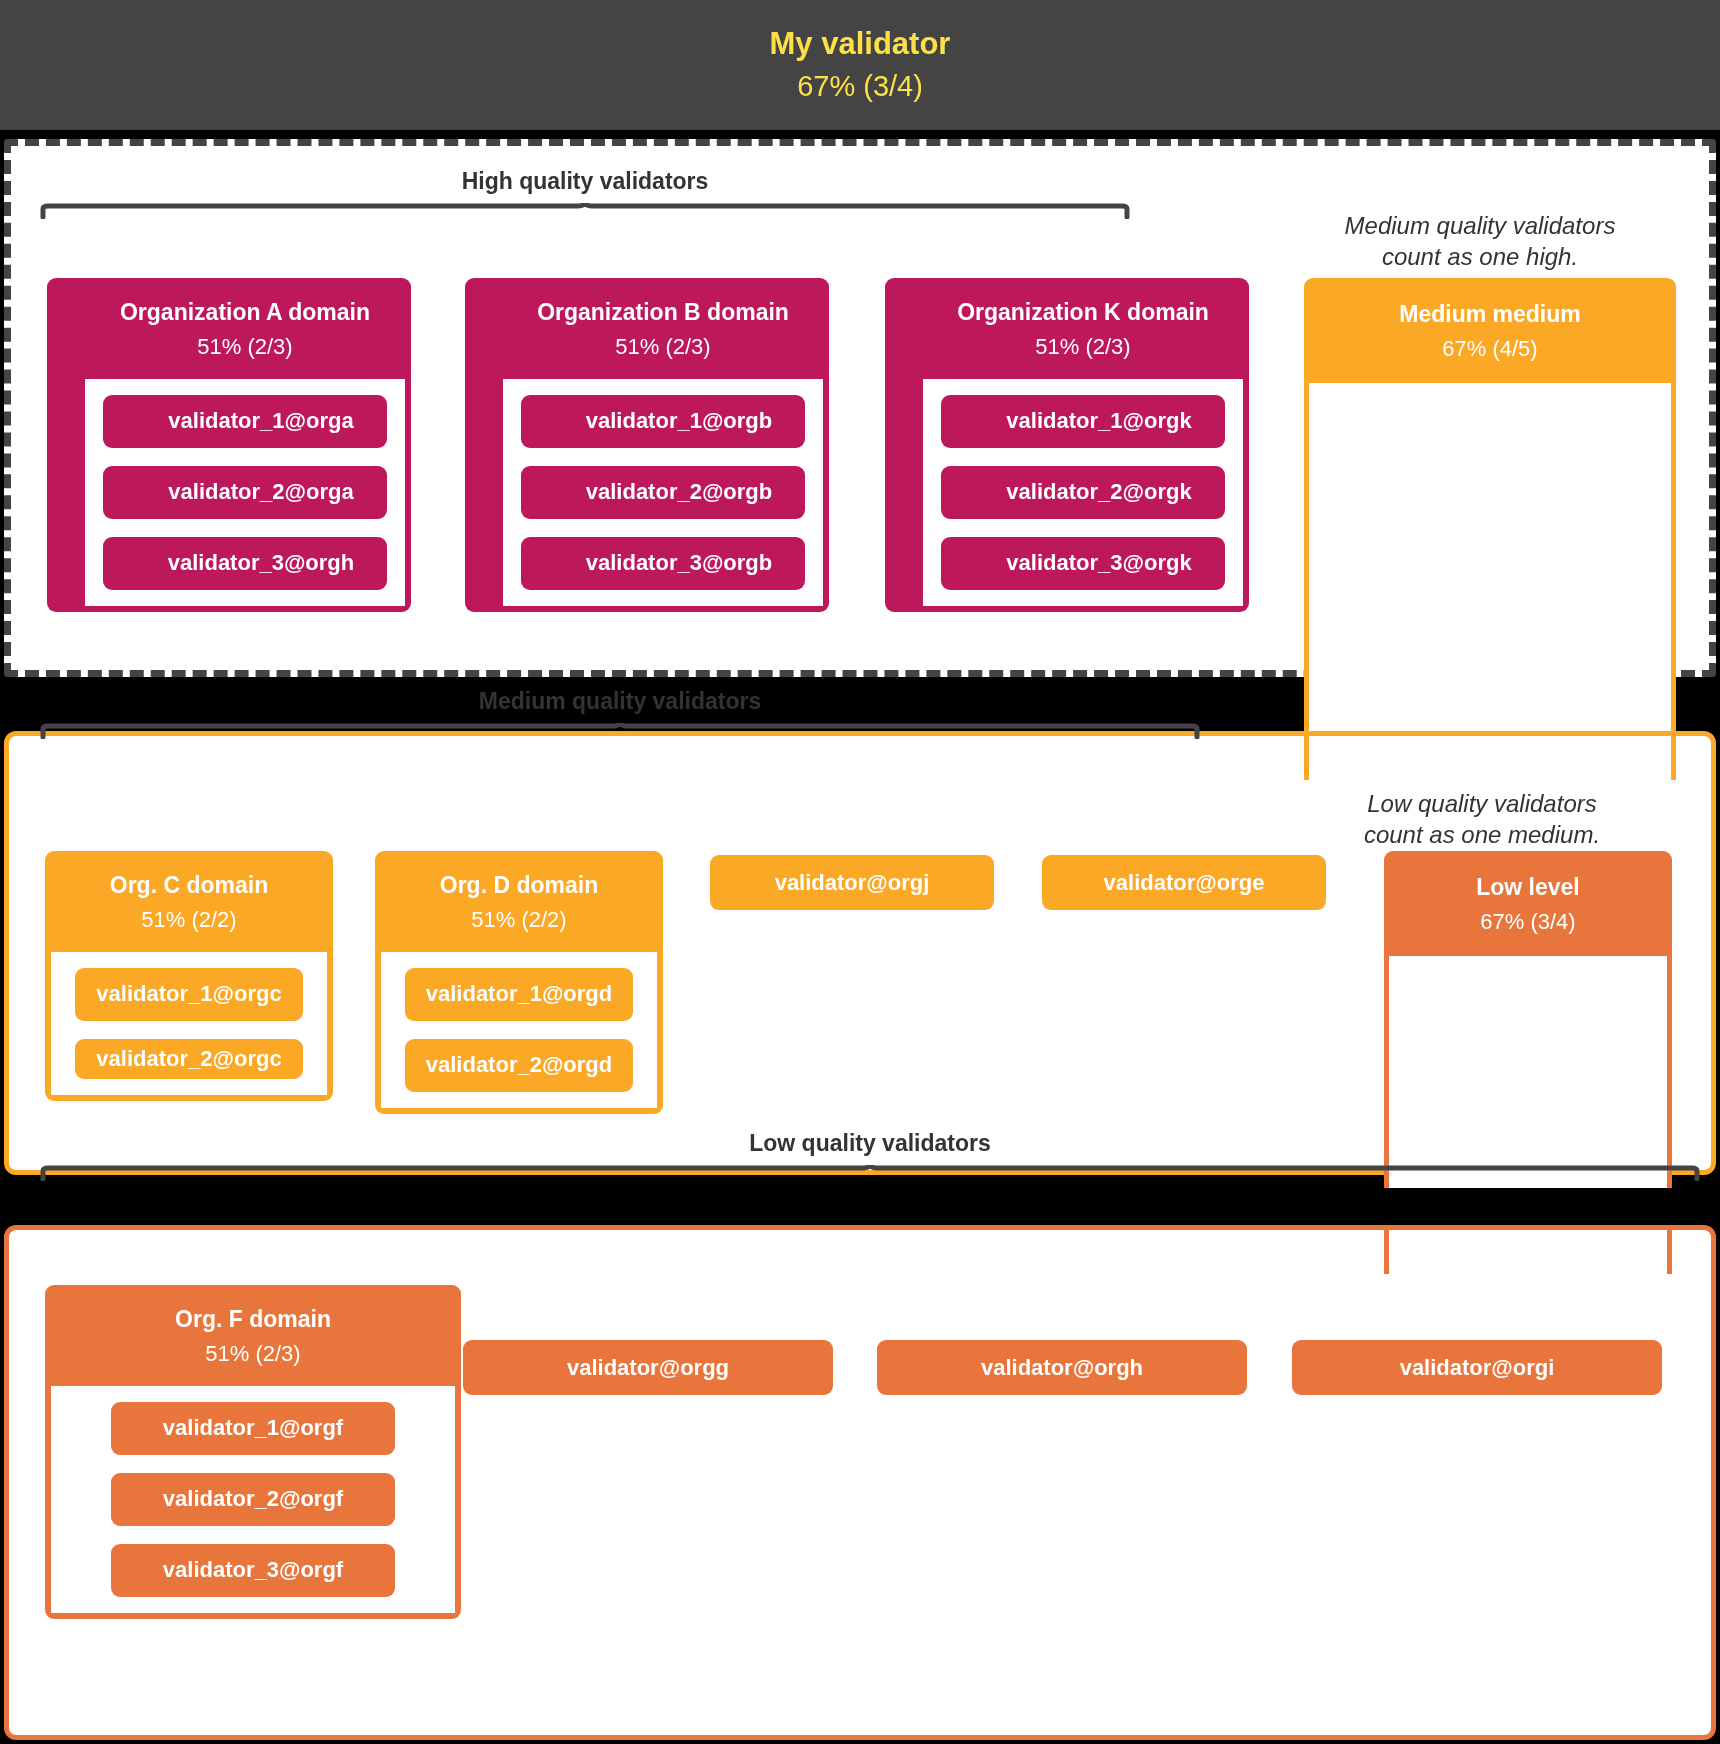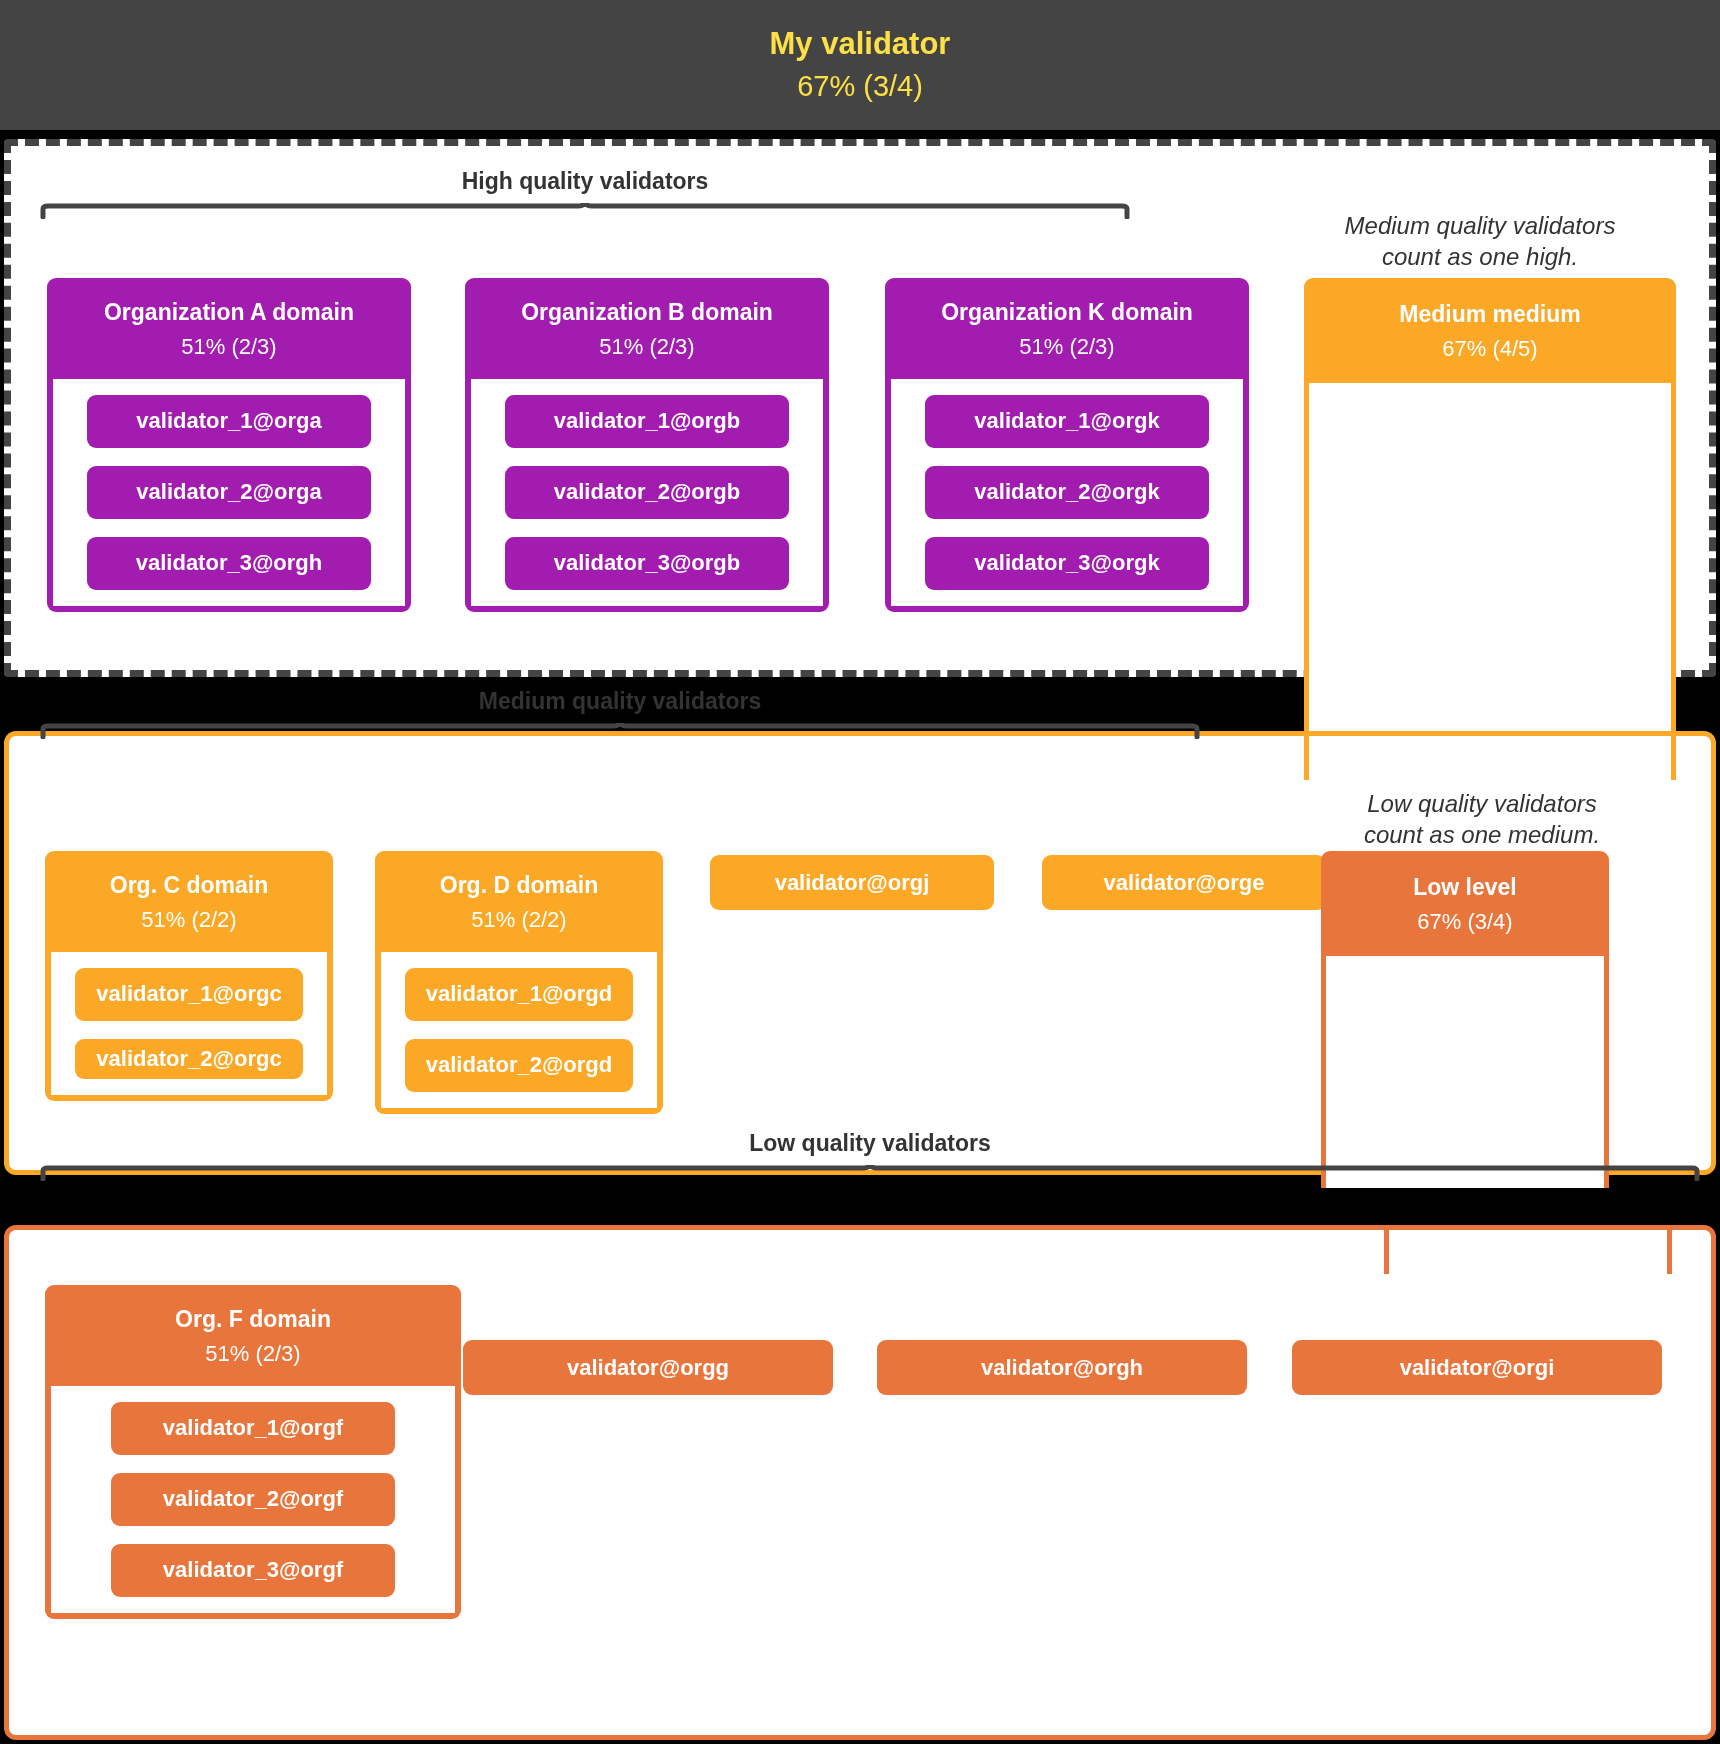--- a/index.html
+++ b/index.html
@@ -85,21 +85,21 @@
     border-top-left-radius:9px;border-top-right-radius:9px;
     padding-top:22px;padding-bottom:18px;
   }
   .levelbox .lvl-name{font-size:23px;font-weight:bold;line-height:1.3;}
   .levelbox .lvl-pct{font-size:22px;line-height:1.45;margin-top:3px;}
   .levelbox .lvl-body{
     background:#ffffff;box-sizing:border-box;
   }
 
   
-  .c-green{background:#a21caf;}
+  .c-green{background:#be185d;padding-left:32px;}
   .c-orange{background:#FBA826;}
   .c-red{background:#E8763C;}
 </style>
 </head>
 <body>
 
 <div class="header">
   <div class="title">My validator</div>
   <div class="subtitle">67% (3/4)</div>
 </div>
@@ -195,21 +195,21 @@
   </div>
   <div class="org-body">
     <div class="pill c-orange" style="width:228px;height:53px;text-align:center;">validator_1@orgd</div>
     <div class="pill c-orange" style="width:228px;height:53px;">validator_2@orgd</div>
   </div>
 </div>
 
 <div class="pill-standalone c-orange" style="left:710px;top:855px;width:284px;height:55px;">validator@orgj</div>
 <div class="pill-standalone c-orange" style="left:1042px;top:855px;width:284px;height:55px;">validator@orge</div>
 
-<div class="levelbox" style="left:1321px;top:851px;width:288px;height:330px;">
+<div class="levelbox" style="left:1384px;top:851px;width:288px;height:330px;">
   <div class="lvl-head c-red">
     <div class="lvl-name">Low level</div>
     <div class="lvl-pct">67% (3/4)</div>
   </div>
   <div class="lvl-body" style="height:232px;border-left:5px solid #E8763C;border-right:5px solid #E8763C;"></div>
 </div>
 
 <div class="panel panel-low"></div>
 
 <div style="position:absolute;left:1384px;top:1230px;width:288px;height:44px;background:#ffffff;

